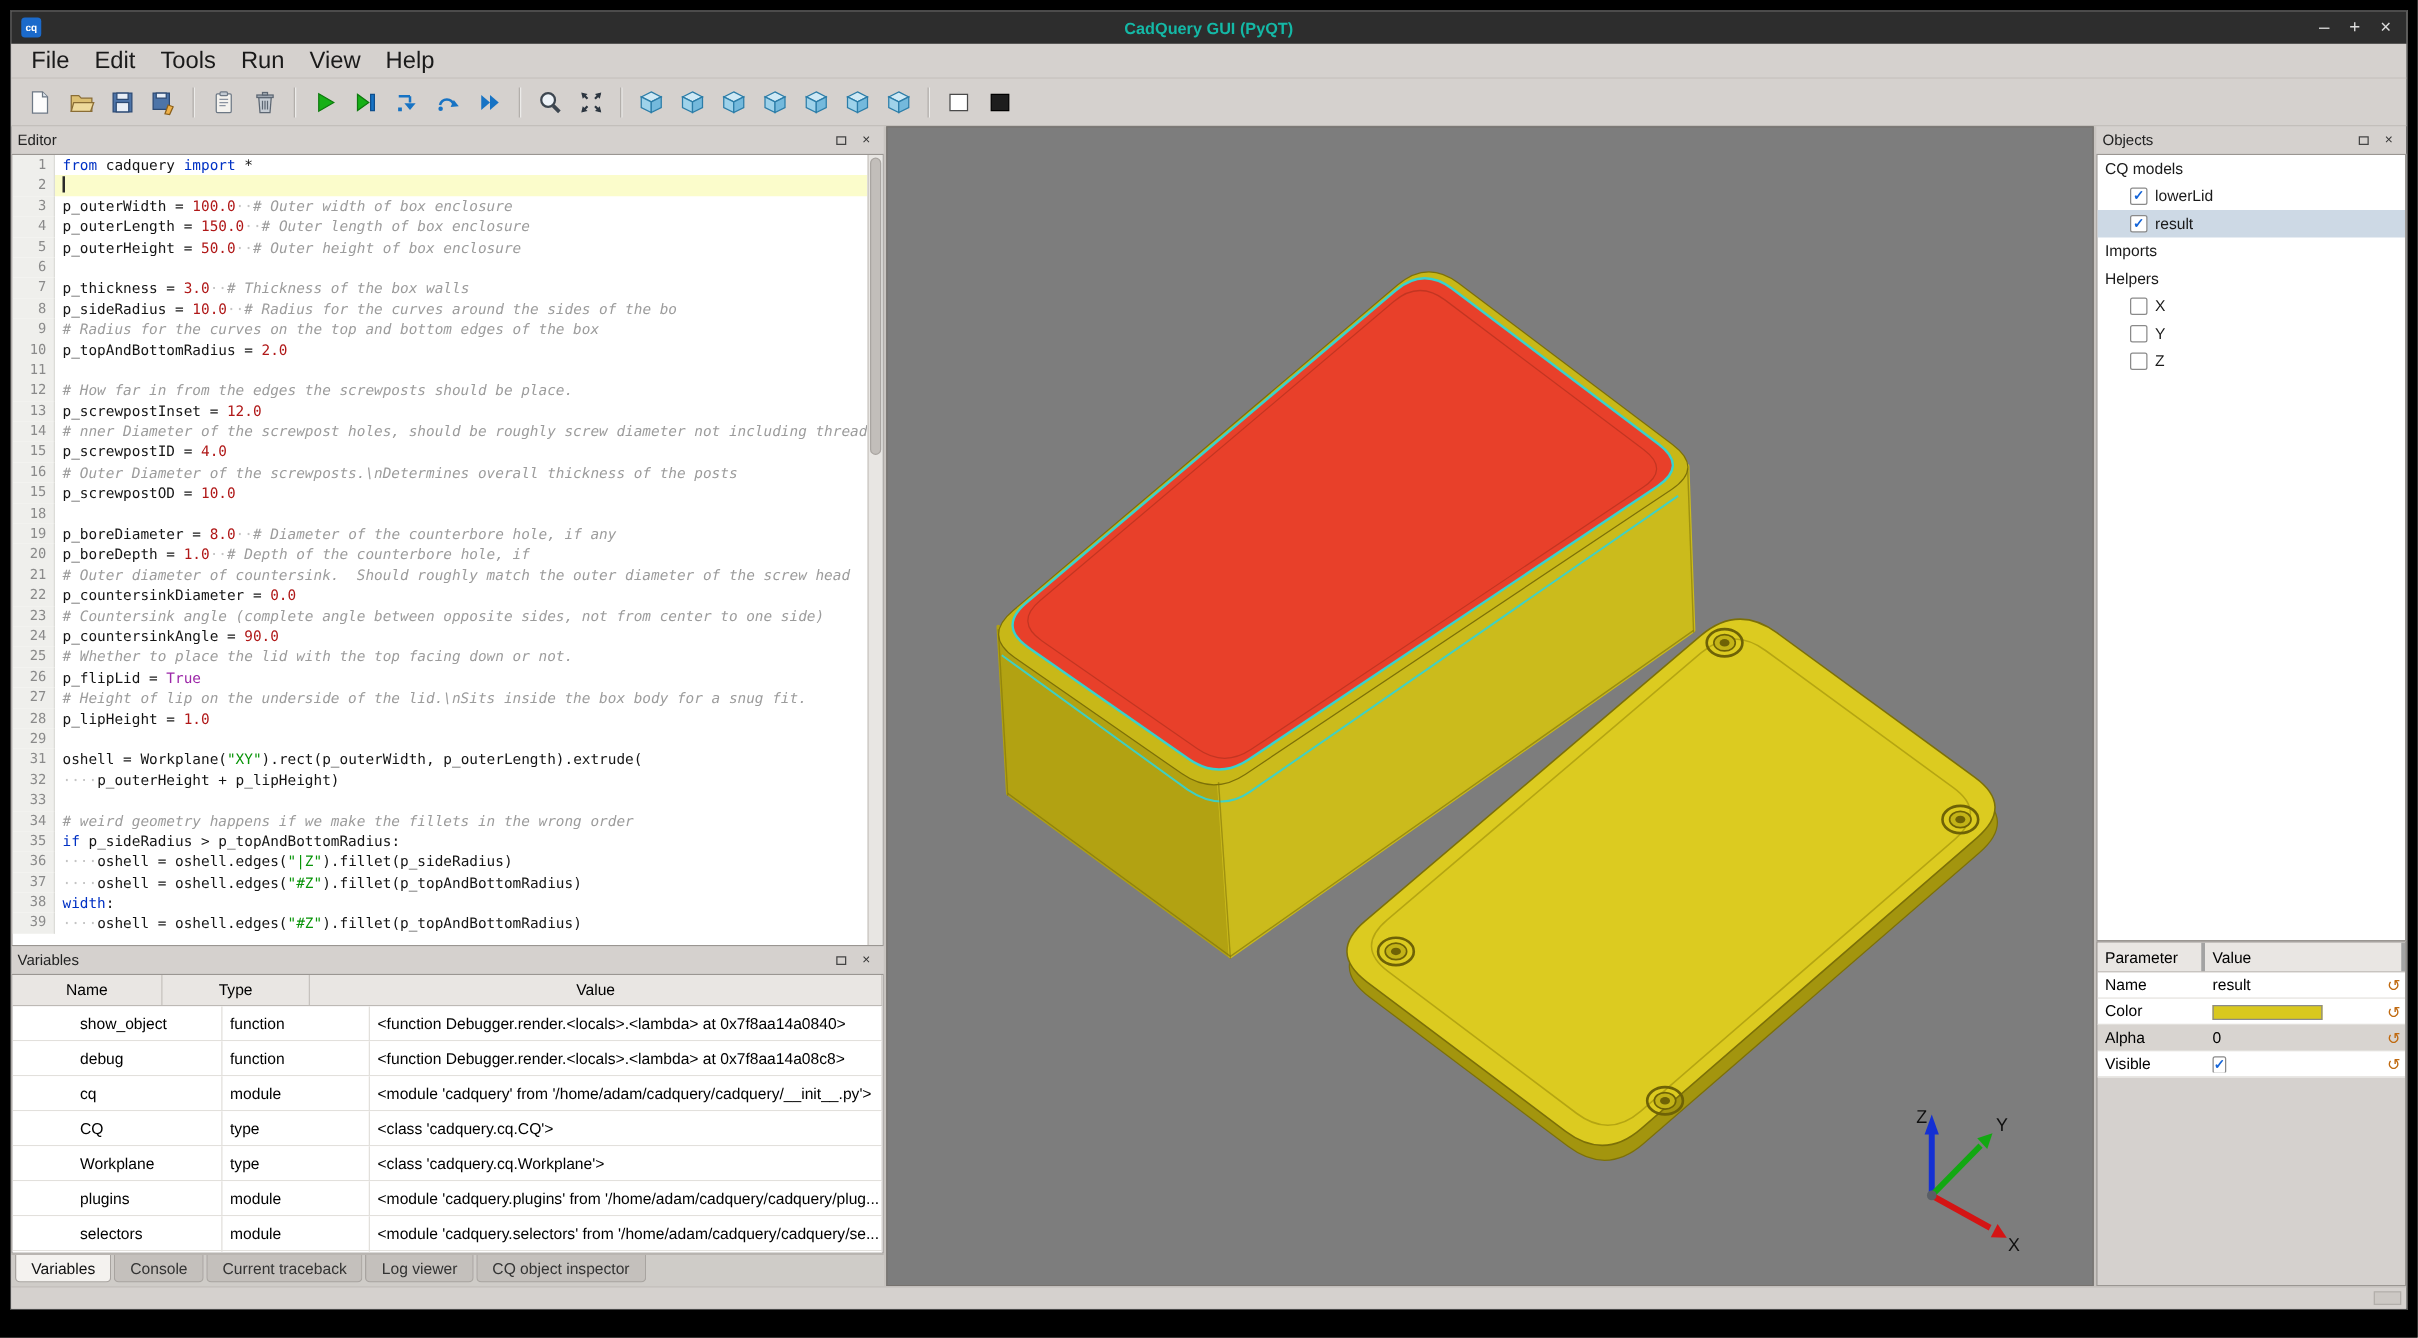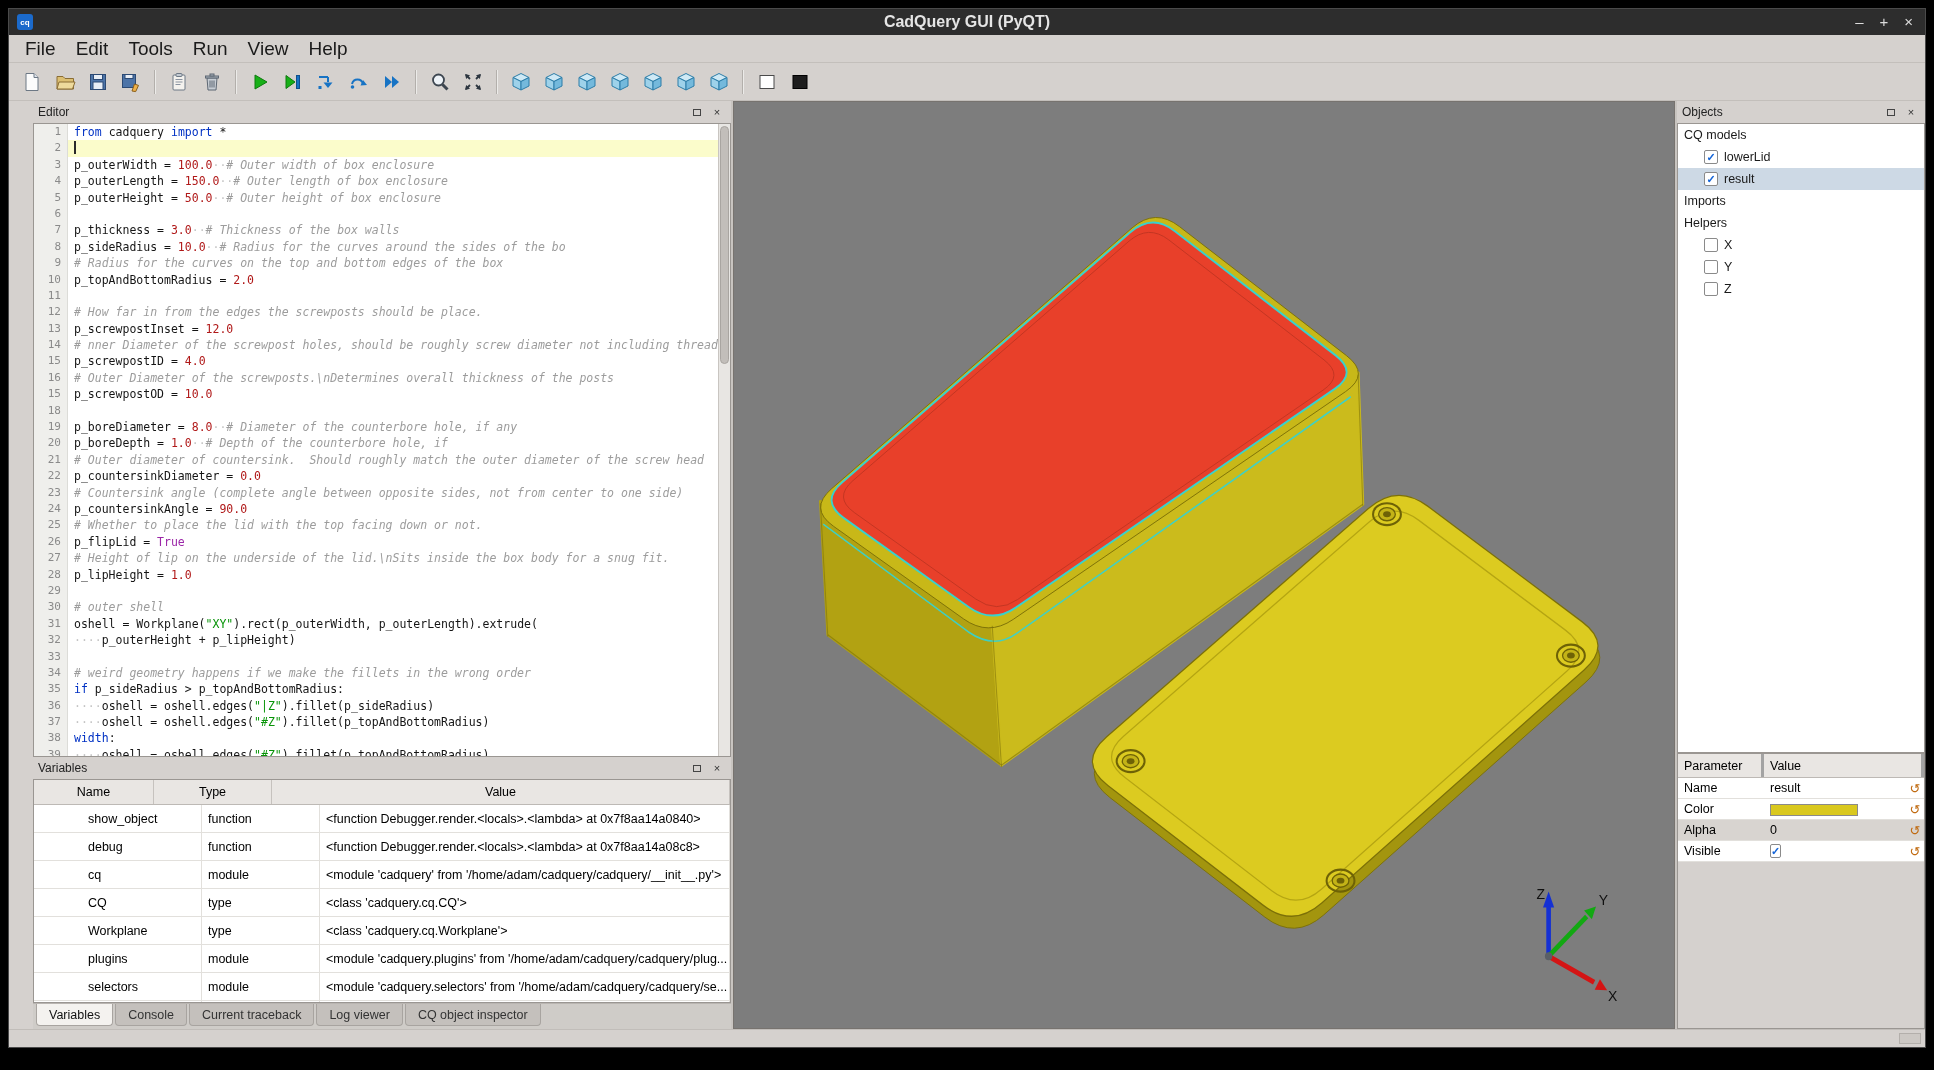--- a/index.html
+++ b/index.html
@@ -1,36 +1,36 @@
 <!DOCTYPE html>
 <html><head>
 <meta charset="utf-8">
 <style>
   * { margin:0; padding:0; box-sizing:border-box; }
   html,body { width:1934px; height:1070px; background:#000; font-family:"Liberation Sans",sans-serif; overflow:hidden; }
   #window { position:absolute; left:8px; top:8px; width:1918px; height:1040px; background:#d5d1ce; display:flex; flex-direction:column; border:1px solid #4a4a4a; }
 
   
   .titlebar { height:26px; background:#2d2d2d; color:#fff; display:flex; align-items:center; position:relative; flex:none; }
-  .titlebar .title { position:absolute; left:0; right:0; text-align:center; font-weight:bold; font-size:16px; color:#e5e5e5; }
+  .titlebar .title { position:absolute; left:0; right:0; text-align:center; font-weight:bold; font-size:13px; color:#14b8a6; }
   .app-icon { width:16px; height:16px; background:#1b6acb; color:#fff; font-size:8px; font-weight:bold; border-radius:3px; margin-left:8px; display:flex; align-items:center; justify-content:center; z-index:1; }
   .win-controls { margin-left:auto; display:flex; gap:16px; padding-right:12px; z-index:1; font-size:15px; color:#dcdcdc; }
   .wc { cursor:default; line-height:26px; }
 
   
   .menubar { height:28px; background:#d5d1ce; display:flex; align-items:center; padding-left:6px; font-size:19px; color:#1a1a1a; border-bottom:1px solid #c3bfbb; flex:none; }
   .menu-item { padding:4px 10px; }
 
   
   .toolbar { height:38px; display:flex; align-items:center; gap:3px; padding:0 8px; background:#d5d1ce; border-bottom:1px solid #c3bfbb; flex:none; }
   .tb-btn { width:30px; height:30px; display:flex; align-items:center; justify-content:center; border-radius:3px; }
   .tb-sep { width:2px; height:24px; border-left:1px solid #b3afab; border-right:1px solid #ecebe9; margin:0 5px; }
 
   
-  .main { flex:1; display:flex; min-height:0;margin-left:24px; }
+  .main { flex:1; display:flex; min-height:0; }
   .left-col { width:700px; flex:none; display:flex; flex-direction:column; border-right:2px solid #c8c4c0; min-height:0; }
   .right-col { width:250px; flex:none; display:flex; flex-direction:column; border-left:2px solid #c8c4c0; min-height:0; }
   .viewport { flex:1; min-width:0; position:relative; border:1px solid #77736f; overflow:hidden; }
   .viewport svg { display:block; width:100%; height:100%; }
 
   .dock { display:flex; flex-direction:column; min-height:0; }
   .dock-title { height:22px; flex:none; display:flex; align-items:center; gap:4px; font-size:12px; color:#222; padding:0 5px; }
   .dock-btns { margin-left:auto; display:flex; gap:6px; align-items:center; padding-right:2px; }
   .dock-btn { width:14px; height:14px; display:flex; align-items:center; justify-content:center; font-size:11px; color:#333; }
   .float-glyph { width:8px; height:7px; border:1px solid #444; display:inline-block; }
@@ -404,24 +404,20 @@
                 <span class="gutter">27</span>
                 <span class="code-text"><span class="tok-com"># Height of lip on the underside of the lid.\nSits inside the box body for a snug fit.</span></span>
               </div>
               <div class="code-line">
                 <span class="gutter">28</span>
                 <span class="code-text"><span class="tok-pl">p_lipHeight = </span><span class="tok-num">1.0</span></span>
               </div>
               <div class="code-line">
                 <span class="gutter">29</span>
                 <span class="code-text"></span>
-              </div>
-              <div class="code-line">
-                <span class="gutter">30</span>
-                <span class="code-text"><span class="tok-com"># outer shell</span></span>
               </div>
               <div class="code-line">
                 <span class="gutter">31</span>
                 <span class="code-text"><span class="tok-pl">oshell = Workplane(</span><span class="tok-str">"XY"</span><span class="tok-pl">).rect(p_outerWidth, p_outerLength).extrude(</span></span>
               </div>
               <div class="code-line">
                 <span class="gutter">32</span>
                 <span class="code-text"><span class="tok-ws">····</span><span class="tok-pl">p_outerHeight + p_lipHeight)</span></span>
               </div>
               <div class="code-line">

